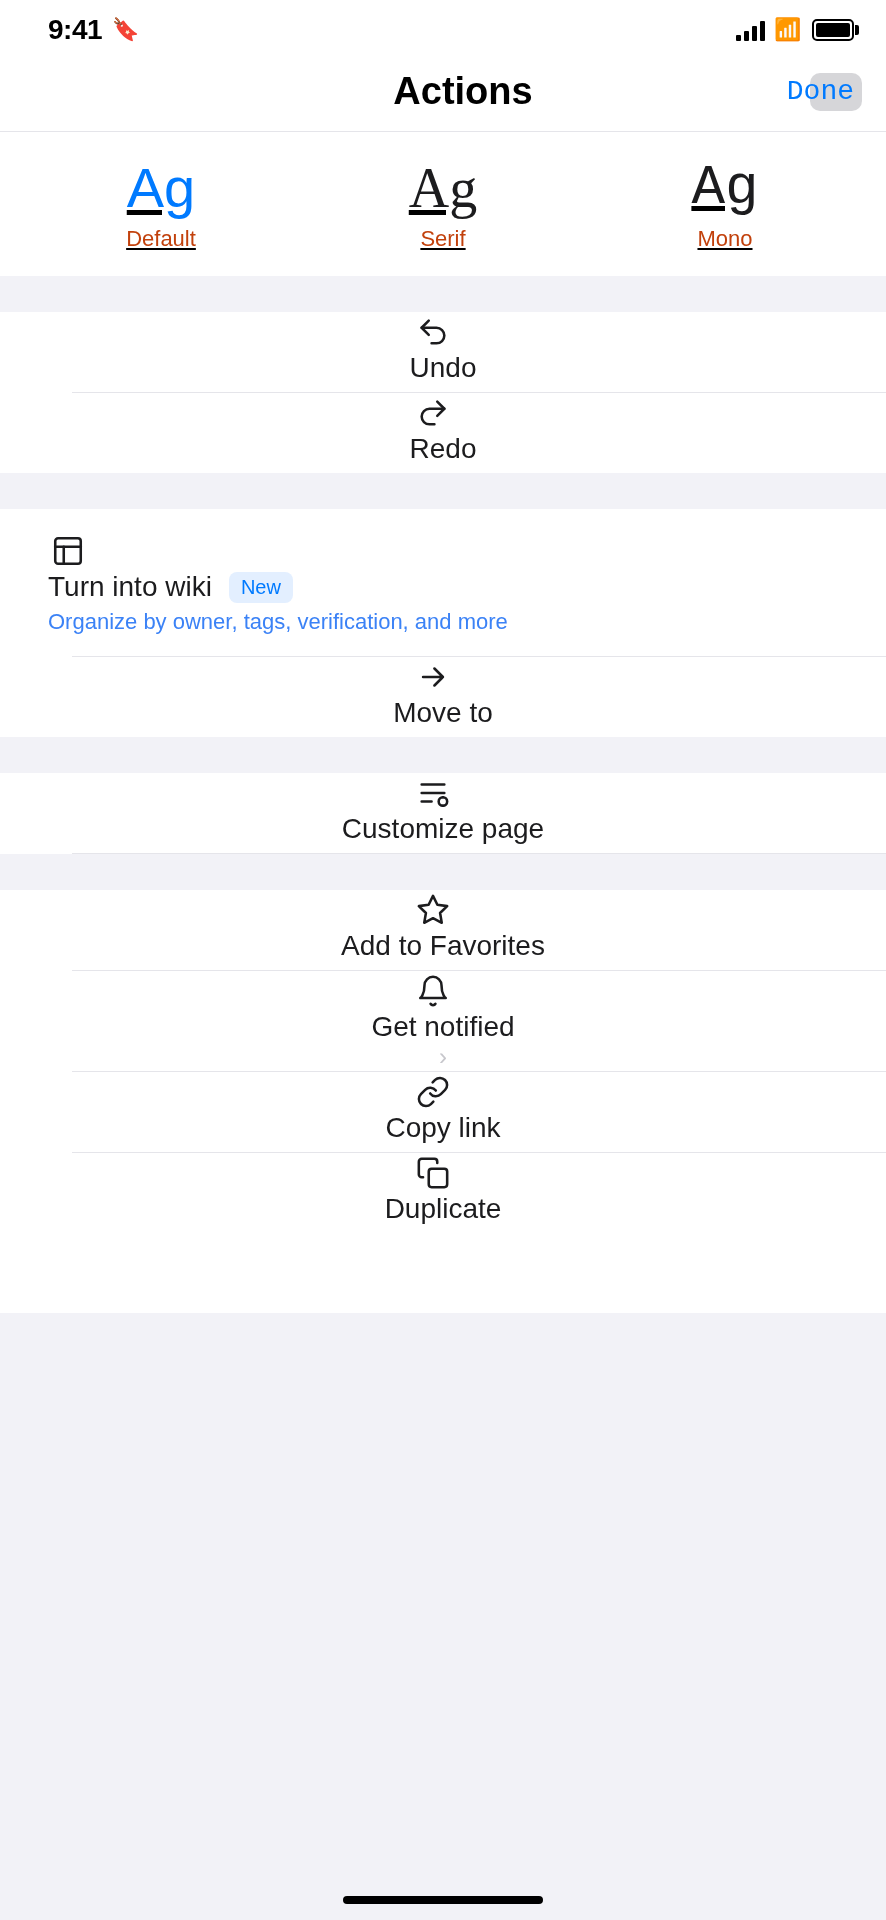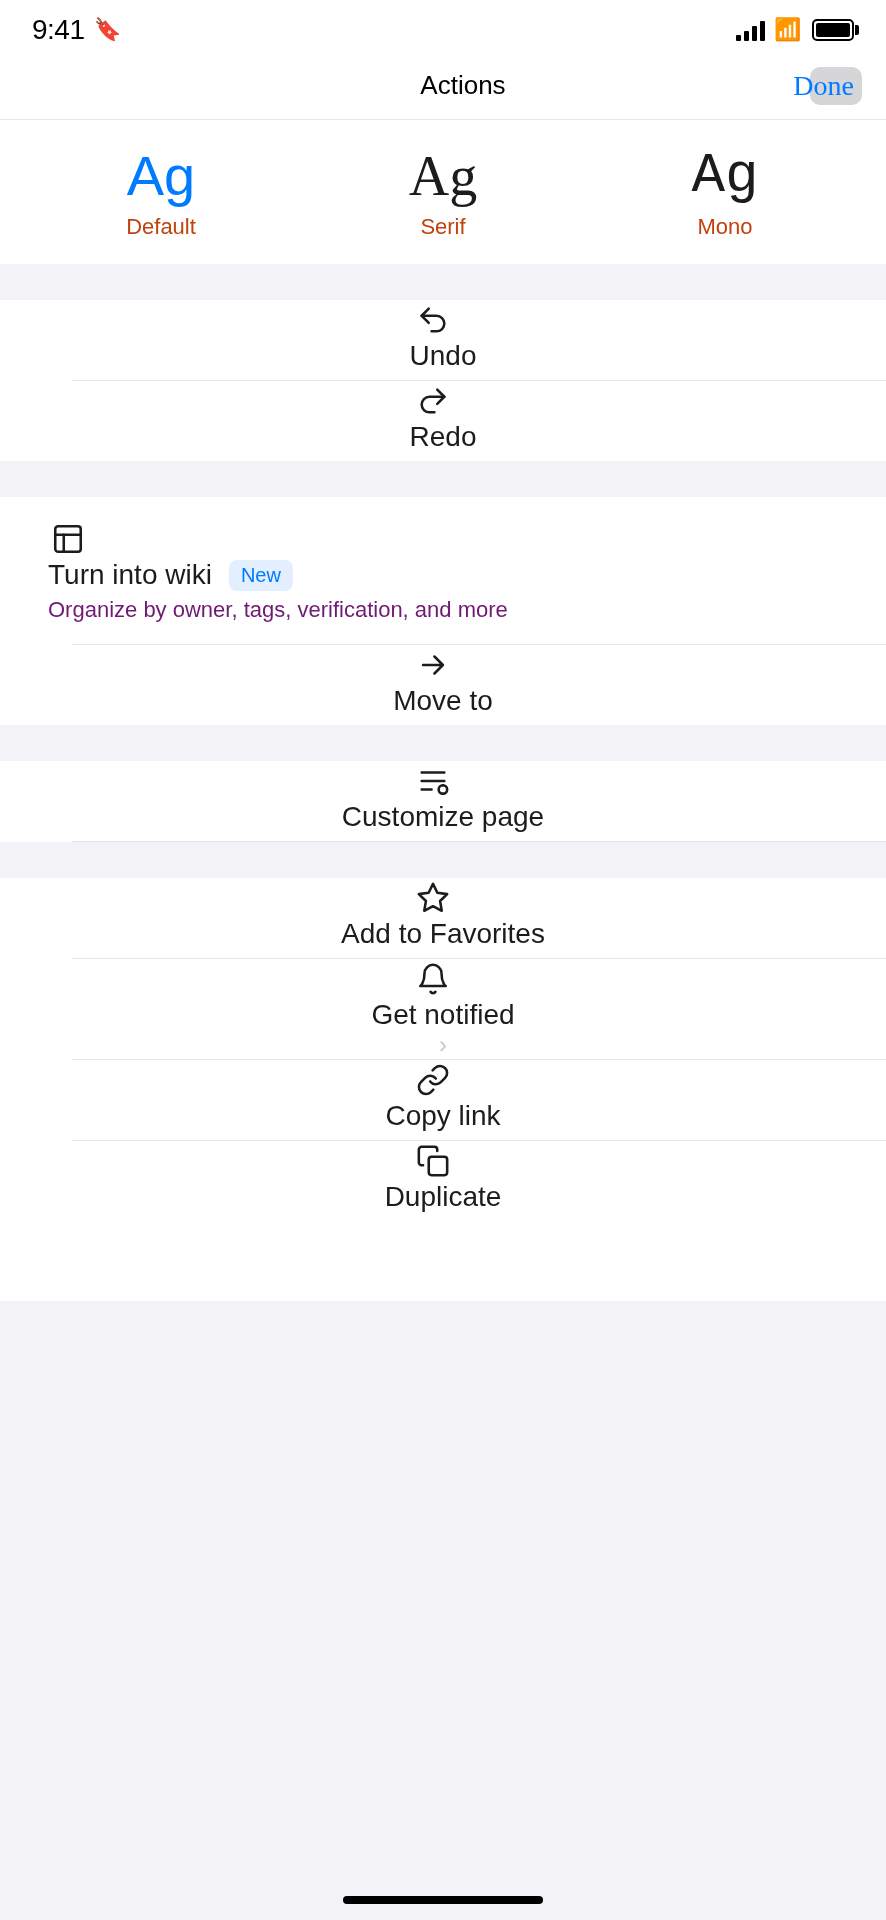--- a/index.html
+++ b/index.html
@@ -16,22 +16,23 @@
     
     .status-bar {
       display: flex;
       justify-content: space-between;
       align-items: center;
       padding: 14px 32px 8px 32px;
       background: #fff;
     }
     .status-time {
       font-size: 28px;
-      font-weight: 400;
+      font-weight: 700;
       letter-spacing: -0.5px;
+      margin-left: 16px;
     }
     .status-icons {
       display: flex;
       align-items: center;
       gap: 10px;
     }
     .signal-bars {
       display: flex;
       align-items: flex-end;
       gap: 3px;
@@ -78,34 +79,34 @@
     .header {
       background: #fff;
       display: flex;
       align-items: center;
       justify-content: center;
       padding: 16px 32px 18px;
       position: relative;
       border-bottom: 1px solid #e5e5ea;
     }
     .header-title {
-      font-size: 26px;
-      font-weight: 400;
+      font-size: 38px;
+      font-weight: 700;
       color: #000;
       margin-left: 40px;
     }
     .done-button {
       position: absolute;
       right: 32px;
       font-size: 28px;
       color: #007aff;
       background: none;
       border: none;
       cursor: pointer;
-      font-family: Liberation Serif, serif;
+      font-family: Liberation Mono, monospace;
     }
     .done-button-overlay {
       position: absolute;
       right: 24px;
       width: 52px;
       height: 38px;
       background: rgba(120,120,128,0.3);
       border-radius: 10px;
     }
 
@@ -117,20 +118,21 @@
       font-weight: 400;
     }
 
     
     .style-picker {
       background: #fff;
       display: flex;
       justify-content: space-around;
       align-items: center;
       padding: 28px 20px 24px;
+      text-decoration: underline;
     }
     .style-option {
       display: flex;
       flex-direction: column;
       align-items: center;
       gap: 10px;
       cursor: pointer;
       flex: 1;
     }
     .style-ag {
@@ -191,21 +193,21 @@
       display: flex;
       flex-direction: column;
     }
     .menu-label {
       font-size: 28px;
       color: #1c1c1e;
       font-weight: 400;
     }
     .menu-subtitle {
       font-size: 22px;
-      color: #701a75;
+      color: #3b82f6;
       margin-top: 4px;
       line-height: 1.4;
     }
     .menu-right {
       display: flex;
       align-items: center;
       gap: 10px;
     }
     .new-badge {
       background: #e3efff;

